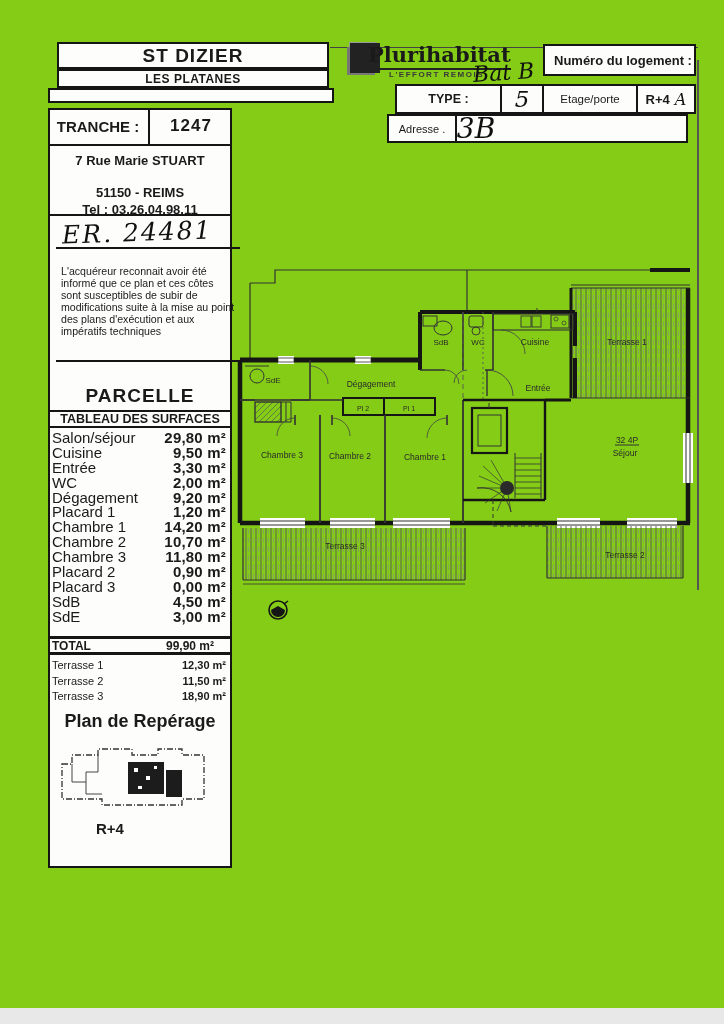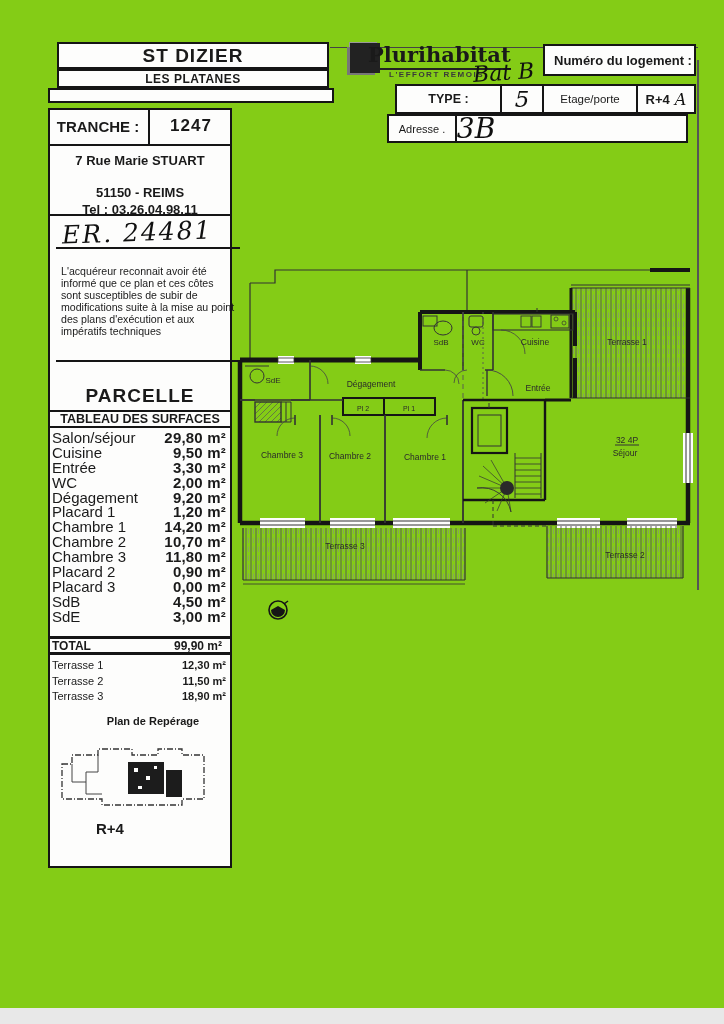--- a/index.html
+++ b/index.html
@@ -156,41 +156,41 @@
     <div class="srow">
         <span>SdB</span>
         <span class="v">4,50 m²</span>
       </div>
     <div class="srow">
         <span>SdE</span>
         <span class="v">3,00 m²</span>
       </div>
   </div>
 
-  <div class="abs" style="left:48px;top:636px;width:184px;height:19px;border-top:3px solid #151515;border-bottom:3px solid #151515;box-sizing:border-box;display:flex;justify-content:space-between;align-items:center;padding:0 10px 0 4px;font-size:12px;font-weight:bold;">
+  <div class="abs" style="left:48px;top:636px;width:184px;height:19px;border-top:3px solid #151515;border-bottom:3px solid #151515;box-sizing:border-box;display:flex;justify-content:space-between;align-items:center;padding:0 18px 0 4px;font-size:12px;font-weight:bold;">
     <span>TOTAL</span>
     <span>99,90 m²</span>
   </div>
 
   <div class="abs" style="left:48px;top:657px;width:184px;">
     <div class="trow">
         <span>Terrasse 1</span>
         <span class="v">12,30 m²</span>
       </div>
     <div class="trow">
         <span>Terrasse 2</span>
         <span class="v">11,50 m²</span>
       </div>
     <div class="trow">
         <span>Terrasse 3</span>
         <span class="v">18,90 m²</span>
       </div>
   </div>
 
-  <div class="abs ctr" style="left:48px;top:712px;width:184px;height:18px;font-size:11px;font-weight:bold;padding-left:13px;">
+  <div class="abs ctr" style="left:48px;top:712px;width:184px;height:18px;font-size:18px;font-weight:bold;">
     <span>Plan de Repérage</span>
   </div>
 
   <svg class="abs" style="left:58px;top:742px;" width="160" height="78" viewBox="0 0 160 78">
     <path d="M4,22 H14 V13 H40 V7 H74 V13 H100 V7 H124 V13 H146 V57 H124 V63 H44 V57 H4 Z" fill="none" stroke="#333" stroke-width="1.3" stroke-dasharray="6 2 1 2"></path>
     <path d="M14,22 L14,40 L28,40 L28,30 L40,30 L40,13 M28,40 L28,52 L44,52" fill="none" stroke="#444" stroke-width="1"></path>
     <rect x="70" y="20" width="36" height="32" fill="#1c1c1c"></rect>
     <rect x="108" y="28" width="16" height="27" fill="#1c1c1c"></rect>
     <rect x="76" y="26" width="4" height="4" fill="#fdfdfc"></rect>
     <rect x="88" y="34" width="4" height="4" fill="#fdfdfc"></rect>

